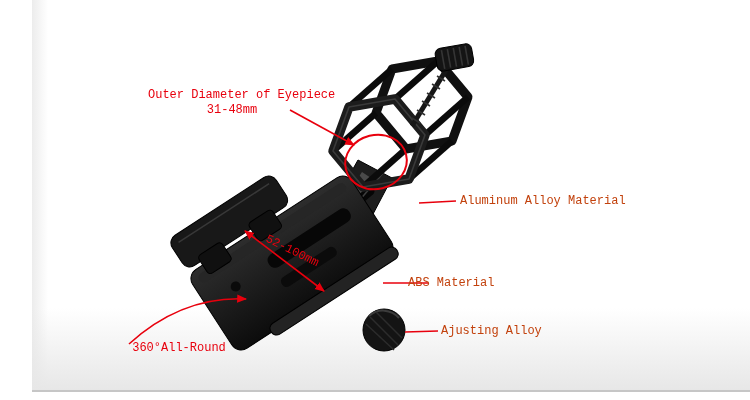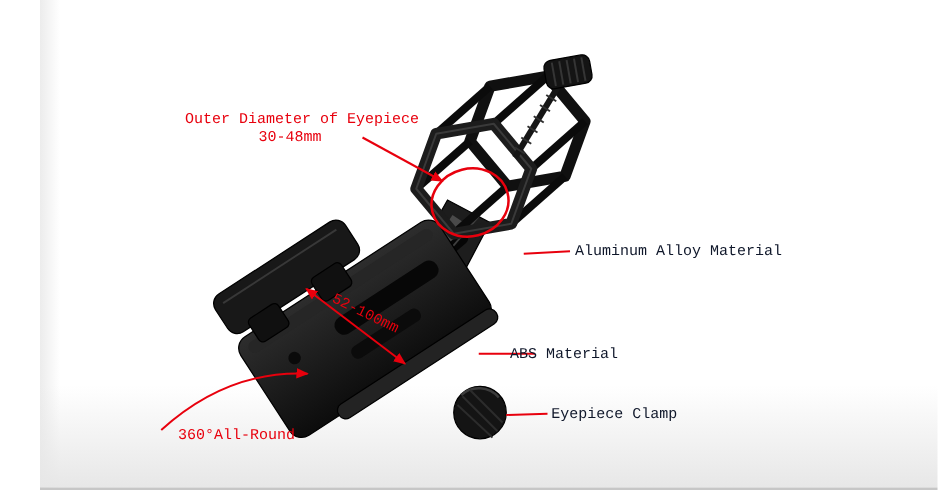--- a/index.html
+++ b/index.html
@@ -20,31 +20,31 @@
   .bg-bottom {
     position: absolute; left: 0; top: 308px; width: 750px; height: 84px;
     background: linear-gradient(180deg, rgba(243,243,243,0), #e7e7e7);
     border-bottom: 2px solid #c6c6c6;
   }
   .art { position: absolute; left: 0; top: 0; }
   .label {
     position: absolute;
     font-size: 12px;
     line-height: 1.25;
-    color: #0f172a;
+    color: #c2410c;
     white-space: nowrap;
   }
   .label.red { color: #e8000d; }
   .lbl-eyepiece { left: 116px; top: 88px; width: 168px; text-align: center; }
   .lbl-aluminum { left: 428px; top: 194px; }
   .lbl-abs      { left: 376px; top: 276px; }
   .lbl-clamp    { left: 409px; top: 324px; }
   .lbl-width    { left: 220px; top: 244px; width: 80px; text-align: center;
                   transform: rotate(26deg); transform-origin: center; }
-  .lbl-rotation { left: 90px; top: 341px; width: 114px; text-align: right; }
+  .lbl-rotation { left: 90px; top: 341px; width: 114px; text-align: center; }
 </style>
 </head>
 <body>
 
 <div class="stage">
 
   <div class="bg-left"></div>
   <div class="bg-bottom"></div>
 
   <svg class="art" width="750" height="400" viewBox="0 0 750 400">
@@ -132,28 +132,28 @@
       <line x1="424" y1="201" x2="387" y2="203" stroke-width="1.5"></line>
       <line x1="396" y1="283" x2="351" y2="283" stroke-width="1.5"></line>
       <line x1="406" y1="331" x2="373" y2="332" stroke-width="1.5"></line>
       <line x1="213" y1="231" x2="292" y2="291" stroke-width="1.6" marker-start="url(#arrow)" marker-end="url(#arrow)"></line>
       <path d="M 97 344 Q 150 296 214 299" stroke-width="1.6" marker-end="url(#arrow)"></path>
     </g>
   </svg>
 
   <div class="label red lbl-eyepiece">
     <div>Outer Diameter of Eyepiece</div>
-    <div>30-48mm</div>
+    <div>31-48mm</div>
   </div>
 
   <div class="label lbl-aluminum">Aluminum Alloy Material</div>
 
   <div class="label lbl-abs">ABS Material</div>
 
-  <div class="label lbl-clamp">Eyepiece Clamp</div>
+  <div class="label lbl-clamp">Ajusting Alloy</div>
 
   <div class="label red lbl-width">52-100mm</div>
 
   <div class="label red lbl-rotation">
     <div>360°All-Round</div>
   </div>
 
 </div>
 
 </body></html>

